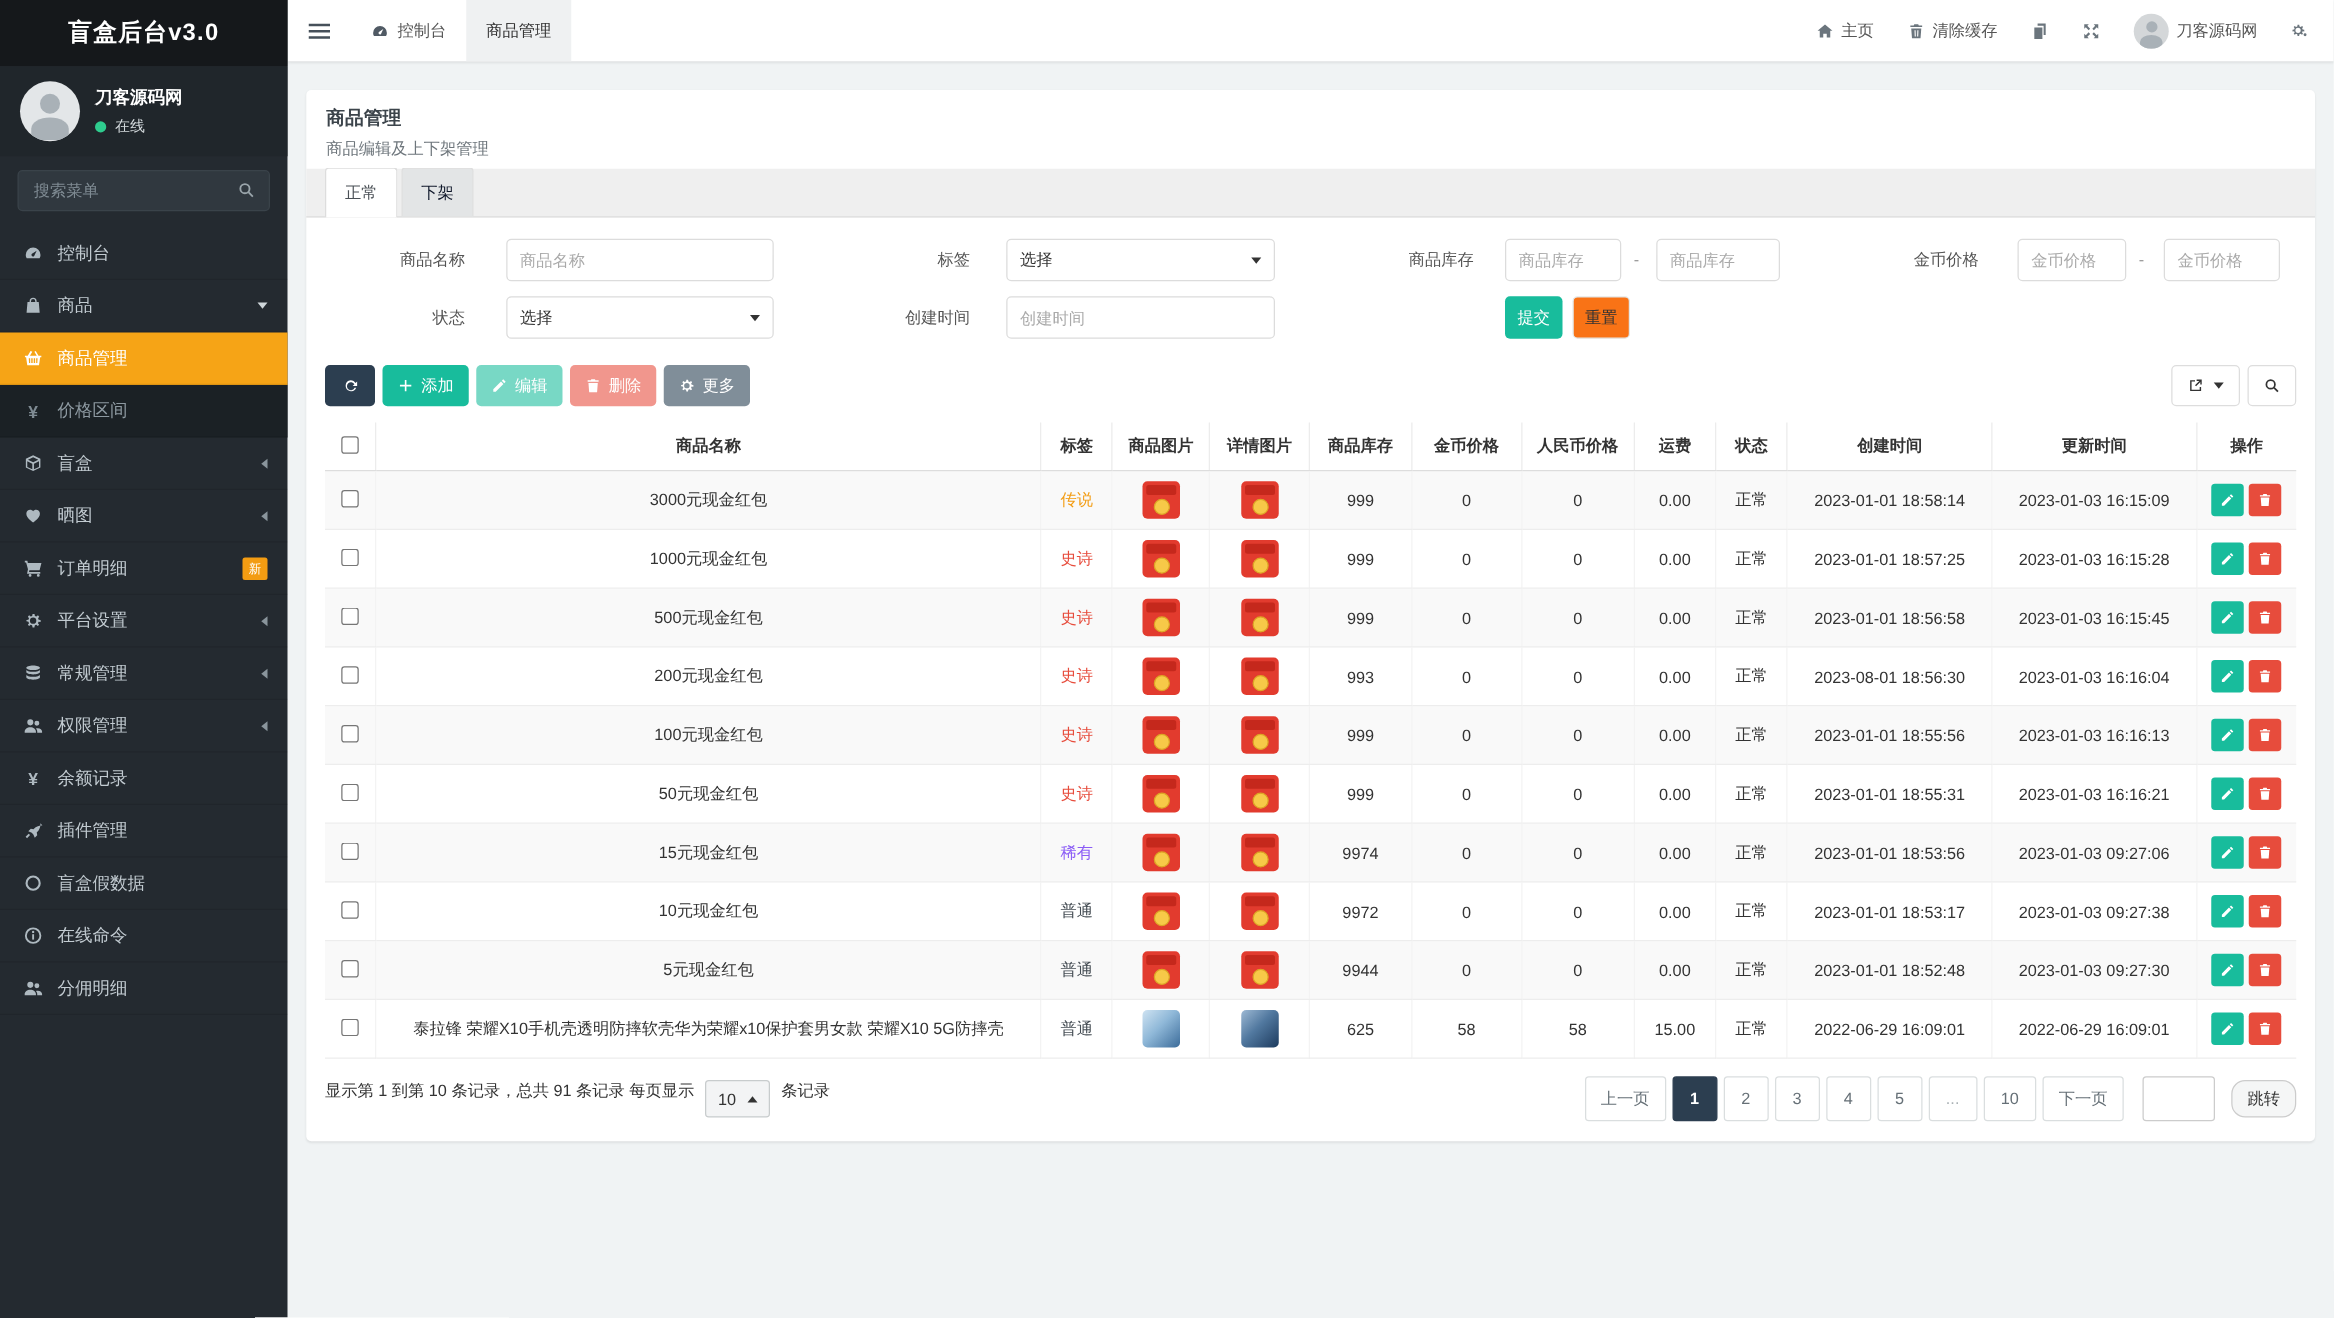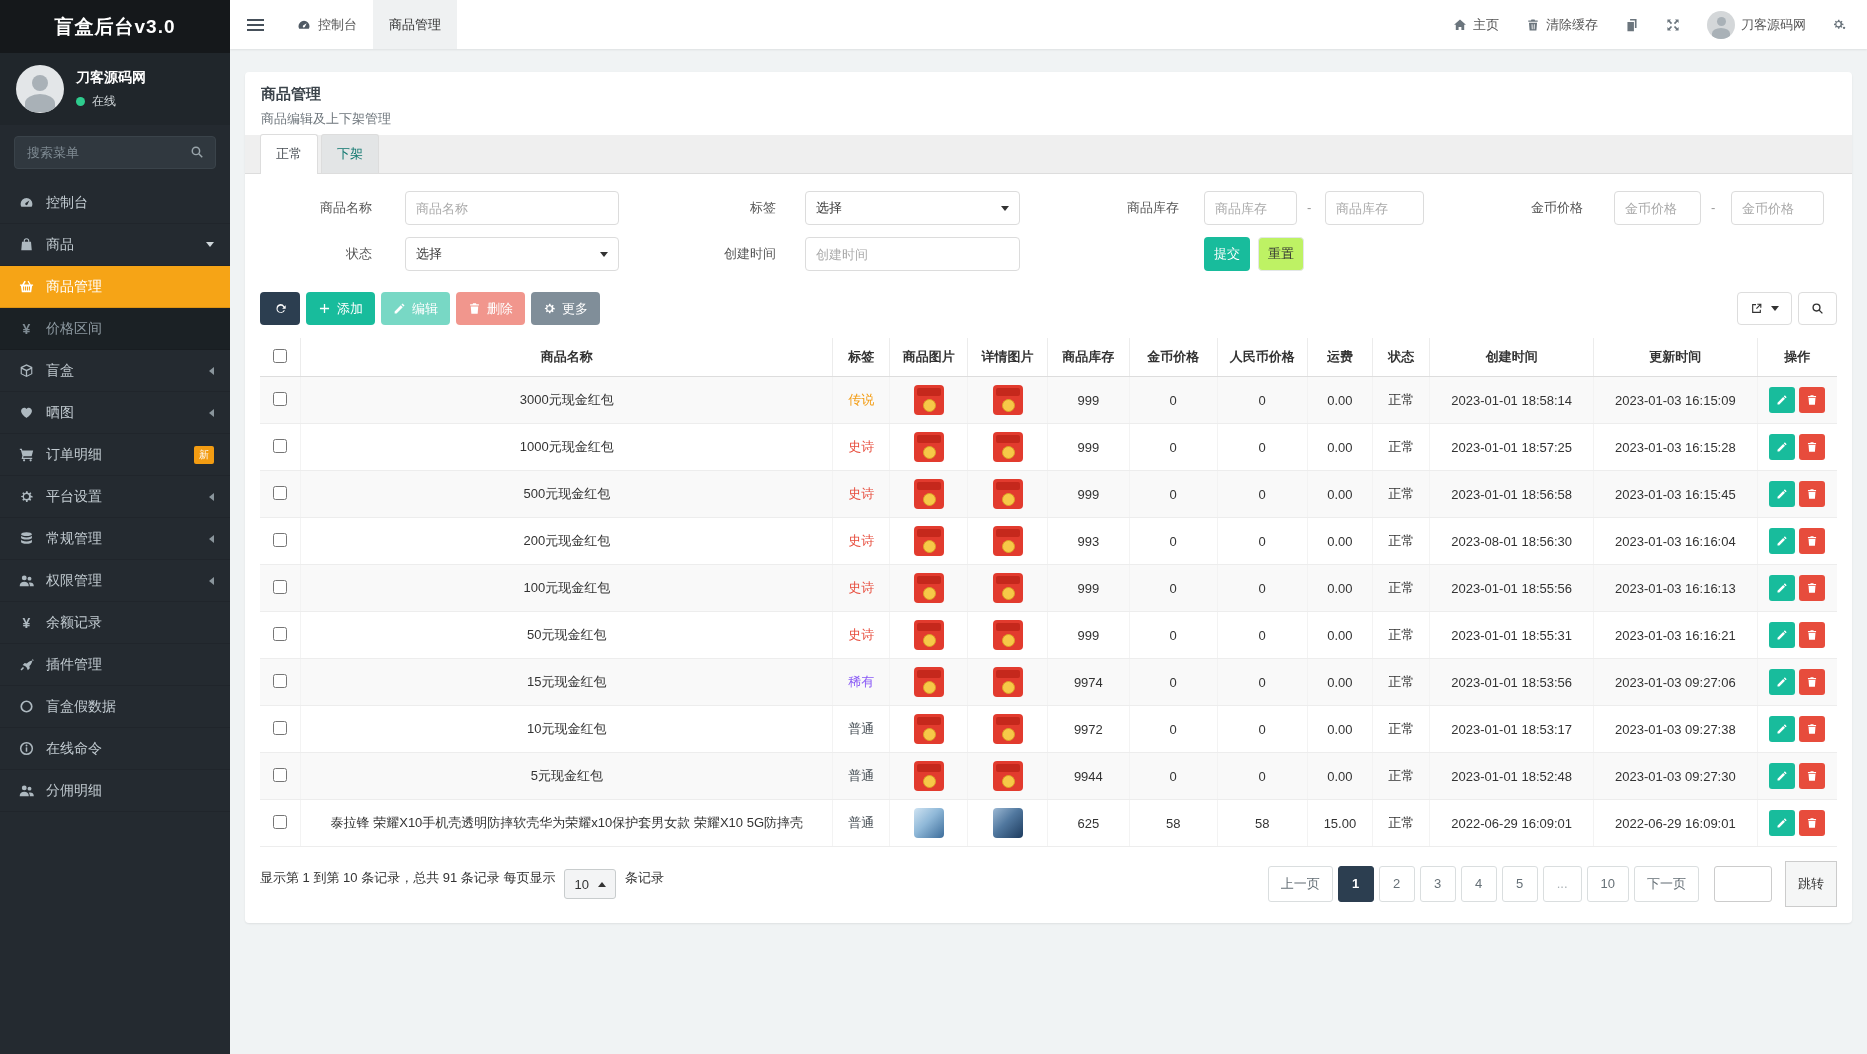--- a/index.html
+++ b/index.html
@@ -51,21 +51,21 @@
   .top-item { display:flex; align-items:center; gap:6px; cursor:pointer; }
   .top-item .ic { font-size:14px; color:#6b757d; }
 
   
   .main { position:absolute; left:230px; top:49px; right:0; bottom:0; overflow:hidden; }
   .panel { margin:23px 15px; background:#fff; border-radius:4px; box-shadow:0 1px 2px rgba(0,0,0,.08); width:1607px; }
   .panel-heading { height:63px; padding:13px 16px 0; }
   .p-title { font-size:15px; font-weight:bold; color:#3c444b; }
   .p-sub { font-size:13px; color:#6e767c; margin-top:6px; }
   .tabstrip { height:39px; background:#efefef; border-bottom:1px solid #ddd; display:flex; align-items:flex-end; padding-left:15px; }
-  .ptab { height:39px; line-height:38px; padding:0 15px; font-size:13px; color:#0f766e; background:#e3e5e6; margin-right:3px; cursor:pointer; border:1px solid #ddd; border-bottom:none; border-radius:3px 3px 0 0; }
+  .ptab { height:39px; line-height:38px; padding:0 15px; font-size:13px; color:#0f172a; background:#e3e5e6; margin-right:3px; cursor:pointer; border:1px solid #ddd; border-bottom:none; border-radius:3px 3px 0 0; }
   .ptab.active { background:#fff; color:#4a5056; margin-bottom:-1px; height:40px; }
 
   
   .filterform { position:relative; height:118px; }
   .fl { position:absolute; height:34px; line-height:34px; font-size:13px; color:#555; text-align:right; }
   .l-name   { left:0;      width:127px; top:17px; }
   .l-tag    { left:400px;  width:131px; top:17px; }
   .l-stock  { left:800px;  width:134px; top:17px; }
   .l-gold   { left:1204px; width:134px; top:17px; }
   .l-status { left:0;      width:127px; top:63px; }
@@ -81,21 +81,21 @@
   .d-gold  { left:1466px; top:17px; }
   .i-gold2 { left:1486px; width:93px;  top:17px; }
   .s-status{ left:160px;  width:214px; top:63px; }
   .i-created{ left:560px; width:215px; top:63px; }
   .dash { position:absolute; height:34px; line-height:34px; color:#999; font-size:13px; }
   .fselect { display:flex; align-items:center; justify-content:space-between; cursor:pointer; }
   .caret { width:0; height:0; border-left:4px solid transparent; border-right:4px solid transparent; border-top:5px solid #333; }
   .caret.up { border-top:none; border-bottom:5px solid #333; }
   .fbtn { position:absolute; top:63px; height:34px; border:none; border-radius:4px; font-size:13px; cursor:pointer; }
   .fbtn.submit { left:959px; width:46px; background:#18bc9c; color:#fff; }
-  .fbtn.reset  { left:1013px; width:46px; background:#bef264; color:#333; border:1px solid #e3e7e8; }
+  .fbtn.reset  { left:1013px; width:46px; background:#f97316; color:#333; border:1px solid #e3e7e8; }
 
   
   .toolbar { display:flex; align-items:center; gap:6px; padding:0 15px; height:33px; }
   .tbtn { height:33px; border:none; border-radius:4px; font-size:13px; color:#fff; padding:0 12px; display:inline-flex; align-items:center; gap:6px; cursor:pointer; }
   .tbtn .ic { font-size:13px; }
   .tbtn.dark { background:#2c3e50; width:40px; justify-content:center; padding:0; }
   .tbtn.teal { background:#18bc9c; }
   .tbtn.red  { background:#e74c3c; }
   .tbtn.gray { background:#808e99; }
   .tbtn.disabled { opacity:.58; cursor:default; }
@@ -131,21 +131,21 @@
   
   .tfooter { display:flex; justify-content:space-between; align-items:center; padding:14px 15px 16px; font-size:13px; color:#333; }
   .summary { display:flex; }
   .pagesize { display:inline-flex; align-items:center; gap:9px; height:30px; padding:0 9px; border:1px solid #c8cccd; background:#f3f4f5; border-radius:3px; margin:0 9px; cursor:pointer; }
   .pager { display:flex; align-items:center; gap:5px; }
   .pbtn { min-width:36px; height:36px; line-height:34px; padding:0 12px; border:1px solid #dadedf; background:#fff; color:#667077; border-radius:3px; text-align:center; cursor:pointer; font-size:13px; }
   .pbtn.num { padding:0 13px; }
   .pbtn.active { background:#2c3e50; border-color:#2c3e50; color:#fff; font-weight:bold; }
   .pbtn.dots { color:#aab1b5; }
   .jump-input { width:58px; height:36px; border:1px solid #ccc; border-radius:3px; margin-left:10px; outline:none; padding:0 8px; font-size:13px; }
-  .jump-btn { height:46px; padding:0 12px; border:1px solid #ccc; background:#f5f6f6; border-radius:0; margin-left:8px; font-size:13px; cursor:pointer; color:#333; }
+  .jump-btn { height:30px; padding:0 12px; border:1px solid #ccc; background:#f5f6f6; border-radius:11px; margin-left:8px; font-size:13px; cursor:pointer; color:#333; }
 </style>
 </head>
 <body>
 
 <aside class="sidebar">
   <div class="logo"><span>盲盒后台v3.0</span></div>
   <div class="userpanel">
     <div class="avatar"></div>
     <div>
       <div class="uname">刀客源码网</div>

